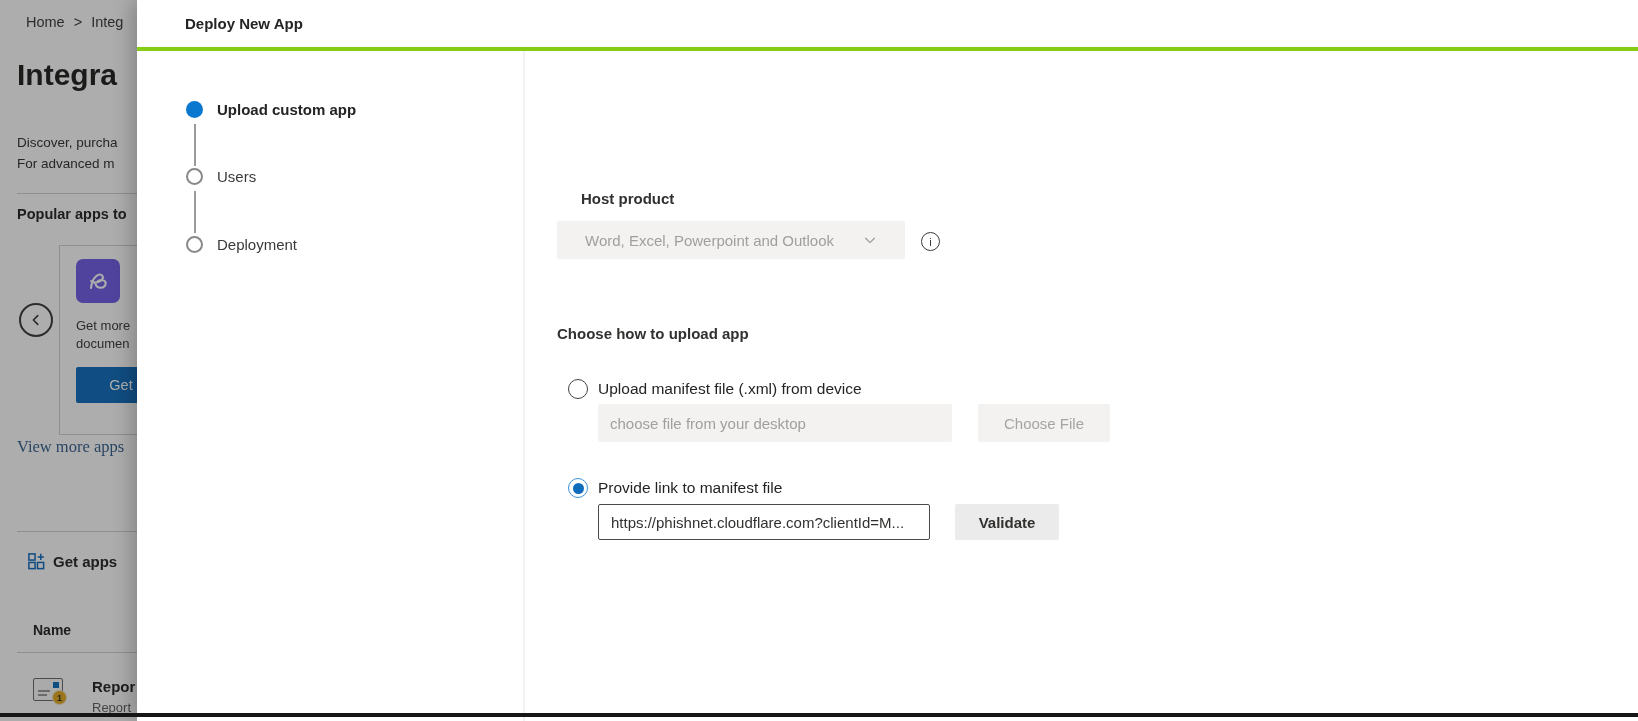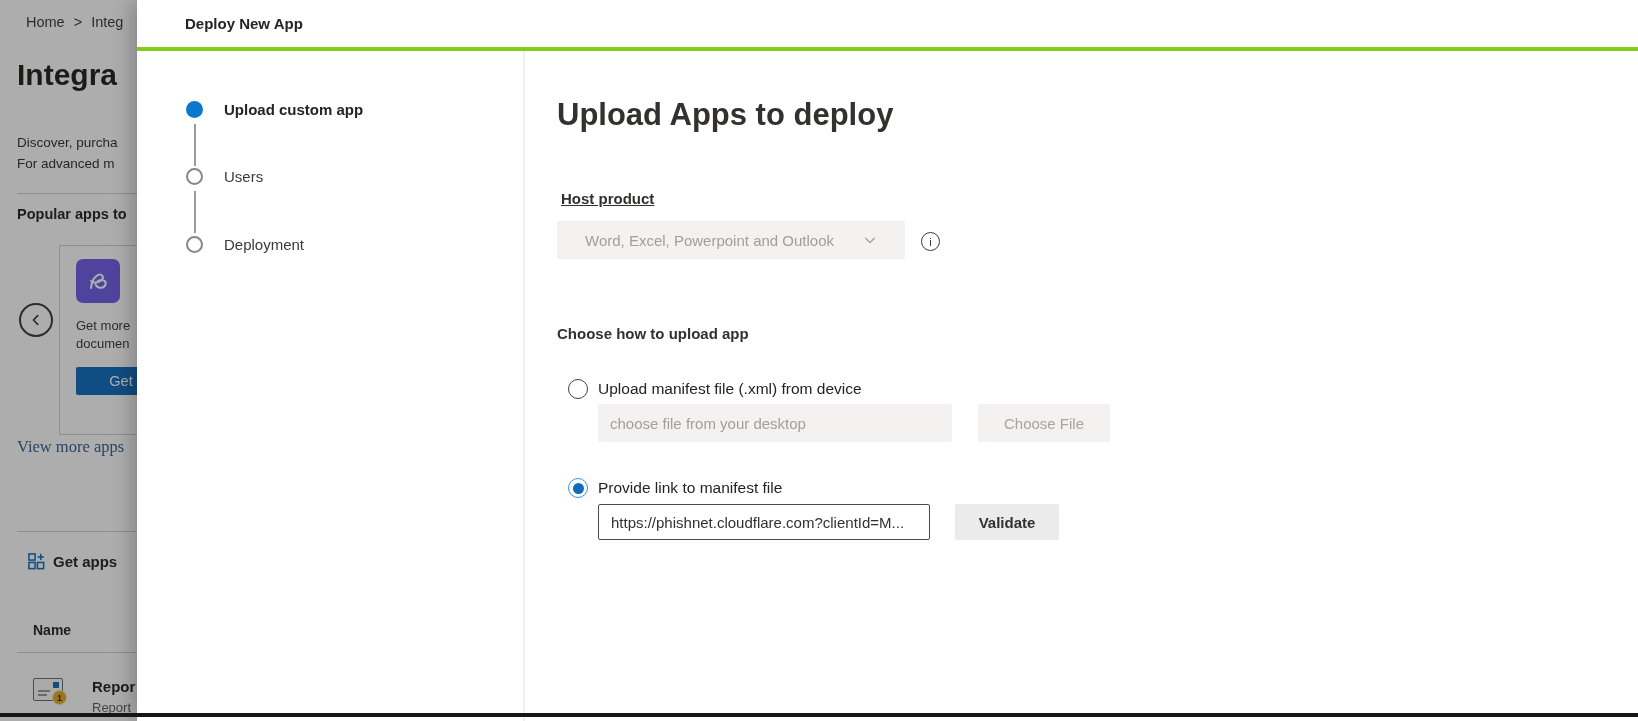--- a/index.html
+++ b/index.html
@@ -16,21 +16,21 @@
   .bg-title { position:absolute; left:17px; top:58px; font-size:30px; font-weight:700; color:#201f1e; white-space:nowrap; }
   .bg-desc1 { position:absolute; left:17px; top:135px; font-size:13.5px; color:#323130; white-space:nowrap; }
   .bg-desc2 { position:absolute; left:17px; top:156px; font-size:13.5px; color:#323130; white-space:nowrap; }
   .hline { position:absolute; height:1px; background:#d2d0ce; }
   .bg-popular { position:absolute; left:17px; top:206px; font-size:14.5px; font-weight:700; color:#242424; white-space:nowrap; }
   .app-card { position:absolute; left:59px; top:245px; width:140px; height:190px; background:#fff; border:1px solid #d2d0ce; }
   .adobe-tile { position:absolute; left:16px; top:13px; width:44px; height:44px; border-radius:7px; background:#6f5de8;
     display:flex; align-items:center; justify-content:center; }
   .card-line1 { position:absolute; left:16px; top:72px; font-size:13px; color:#3b3a39; white-space:nowrap; }
   .card-line2 { position:absolute; left:16px; top:90px; font-size:13px; color:#3b3a39; white-space:nowrap; }
-  .get-btn { position:absolute; left:16px; top:121px; width:90px; height:28px; background:#0f6cbd; border:none; border-radius:2px;
+  .get-btn { position:absolute; left:16px; top:121px; width:90px; height:36px; background:#0f6cbd; border:none; border-radius:2px;
     color:#fff; font-size:14.5px; font-family:inherit; text-align:center; cursor:pointer; }
   .carousel-prev { position:absolute; left:19px; top:303px; width:34px; height:34px; border-radius:50%;
     border:2px solid #3a3a3a; background:transparent; display:flex; align-items:center; justify-content:center; cursor:pointer; }
   .view-more { position:absolute; left:17px; top:437px; font-family:"Liberation Serif","DejaVu Serif",serif;
     font-size:16.5px; color:#35618f; text-decoration:none; white-space:nowrap; cursor:pointer; }
   .get-apps { position:absolute; left:27px; top:552px; display:flex; align-items:center; gap:7px; cursor:pointer; }
   .get-apps-label { font-size:15px; font-weight:600; color:#242424; white-space:nowrap; }
   .name-header { position:absolute; left:33px; top:622px; font-size:14px; font-weight:700; color:#242424; }
   .app-row { position:absolute; left:33px; top:675px; width:300px; height:40px; cursor:pointer; }
   .mail-icon { position:absolute; left:0; top:3px; width:30px; height:23px; border:1.5px solid #6b6966; border-radius:2px; background:#fbfbfa; }
@@ -45,21 +45,21 @@
   .dim { position:absolute; inset:0; background:rgba(20,20,20,0.35); }
 
   
   .panel { position:absolute; left:137px; top:0; right:0; bottom:0; background:#fff; box-shadow:-6px 0 18px rgba(0,0,0,0.22); }
   .panel-header { position:absolute; left:0; right:0; top:0; height:51px; border-bottom:4px solid #84cc16;
     display:flex; align-items:center; background:#fff; }
   .panel-title { margin-left:48px; font-size:15px; font-weight:700; color:#242424; }
 
   .vdivider { position:absolute; left:386px; top:51px; bottom:0; width:2px; background:#f1f1f1; }
 
-  .step { position:absolute; display:flex; align-items:center; gap:21px; cursor:pointer; }
+  .step { position:absolute; display:flex; align-items:center; gap:14px; cursor:pointer; }
   .step-dot { width:17px; height:17px; border-radius:50%; background:#0b78d0; flex:0 0 auto; }
   .step-ring { width:17px; height:17px; border-radius:50%; border:2px solid #8a8886; background:#fff; flex:0 0 auto; }
   .step-label-active { font-size:15px; font-weight:700; color:#242424; white-space:nowrap; }
   .step-label { font-size:15px; color:#3b3a39; white-space:nowrap; }
   .connector { position:absolute; left:57px; width:2px; background:#9a9a9a; }
 
   .content-heading { position:absolute; left:420px; top:97px; font-size:31px; font-weight:700; color:#323130; white-space:nowrap; }
   .field-label { position:absolute; font-size:15px; font-weight:700; color:#323130; white-space:nowrap; }
 
   .dropdown { position:absolute; left:420px; top:221px; width:348px; height:38px; background:#f3f2f1; border-radius:2px;
@@ -174,23 +174,22 @@
       <div class="step-ring"></div>
       <div class="step-label">Users</div>
     </div>
     <div class="connector" style="top:191px; height:42px;"></div>
 
     <div class="step" style="left:49px; top:236px;">
       <div class="step-ring"></div>
       <div class="step-label">Deployment</div>
     </div>
 
-    <div class="content-heading">Upload Apps to deploy</div>
-
-    <div class="field-label" style="left:424px; top:190px;text-decoration:underline;">Host product</div>
+
+    <div class="field-label" style="left:444px; top:190px;">Host product</div>
 
     <div class="dropdown">
       <span class="dropdown-text">Word, Excel, Powerpoint and Outlook</span>
       <svg width="14" height="14" viewBox="0 0 16 16">
         <path d="M3 6 L8 11 L13 6" fill="none" stroke="#a19f9d" stroke-width="1.5" stroke-linecap="round" stroke-linejoin="round"></path>
       </svg>
     </div>
 
     <div class="info-icon">i</div>
 

